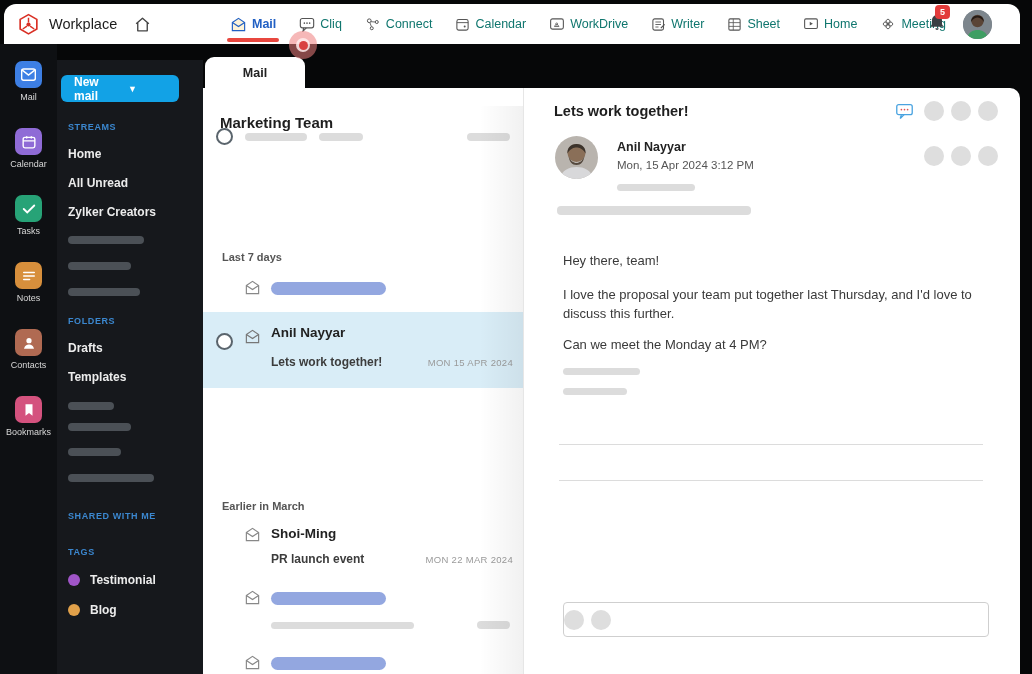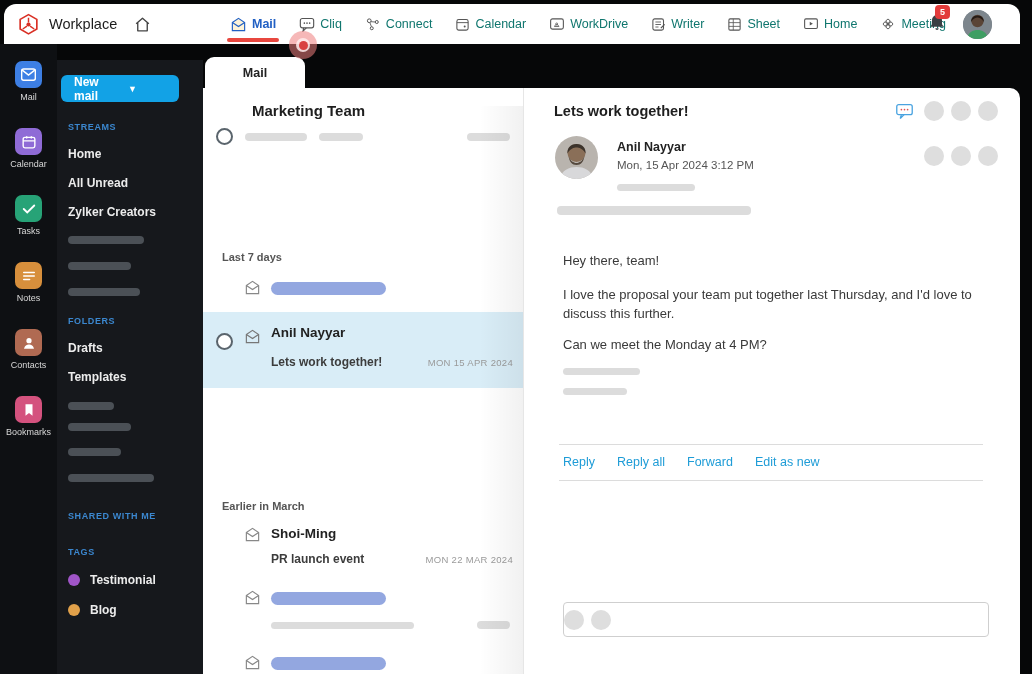--- a/index.html
+++ b/index.html
@@ -58,21 +58,21 @@
              display:flex; align-items:center; justify-content:center; font-size:12.5px; font-weight:bold; color:#222; z-index:4; }
 
   
   .content { position:absolute; left:203px; top:88px; width:817px; bottom:0; background:#fff; border-top-right-radius:10px; z-index:3; display:flex; }
   .listpane { position:relative; width:320px; height:100%; }
   .list-fade { position:absolute; right:0; top:18px; bottom:0; width:44px;
                background:linear-gradient(to right, rgba(0,0,0,0), rgba(0,0,0,0.055)); pointer-events:none; }
   .vdivider { width:1px; background:#e6e6e6; }
   .readpane { position:relative; flex:1; height:100%; }
 
-  .list-title { position:absolute; left:17px; top:14px; font-size:15px; font-weight:bold; color:#1e1e1e;margin-left:32px; }
+  .list-title { position:absolute; left:17px; top:26px; font-size:15px; font-weight:bold; color:#1e1e1e; }
   .sel-circle { width:17px; height:17px; border:2px solid #5a646c; border-radius:50%; background:#fff; }
   .list-toolbar { position:absolute; left:13px; top:40px; display:flex; align-items:center; gap:12px; width:294px; }
   .bar { border-radius:4px; }
   .bar-gray { background:#dcdcdc; }
   .bar-blue { background:#93a7e0; }
   .group-lbl { position:absolute; left:19px; font-size:11px; font-weight:bold; color:#555; }
   .env { position:absolute; }
   .sender { position:absolute; font-size:13.5px; font-weight:bold; color:#222; }
   .subj { position:absolute; font-size:12px; font-weight:bold; color:#3c3c3c; }
   .ldate { position:absolute; right:10px; font-size:9.5px; color:#9a9a9a; letter-spacing:.3px; }
@@ -443,26 +443,20 @@
     <span class="bar bar-gray abs" style="left:33px;top:118px;width:194px;height:9px;"></span>
 
     <div class="rp-body" style="top:164px;">Hey there, team!</div>
     <div class="rp-body" style="top:198px;">I love the proposal your team put together last Thursday, and I'd love to discuss this further.</div>
     <div class="rp-body" style="top:248px;">Can we meet the Monday at 4 PM?</div>
 
     <span class="bar bar-gray abs" style="left:39px;top:280px;width:77px;height:7px;"></span>
     <span class="bar bar-gray abs" style="left:39px;top:300px;width:64px;height:7px;"></span>
 
     <div class="hline" style="top:356px;"></div>
-    <div class="rp-links">
-      <span class="rp-link" style="width:54px;">Reply</span>
-      <span class="rp-link" style="width:70px;">Reply all</span>
-      <span class="rp-link" style="width:68px;">Forward</span>
-      <span class="rp-link">Edit as new</span>
-    </div>
     <div class="hline" style="top:392px;"></div>
 
     <div class="comment-box">
       <span class="cb-circles">
         <span class="g-circle"></span>
         <span class="g-circle"></span>
       </span>
     </div>
   </div>
 </div>

